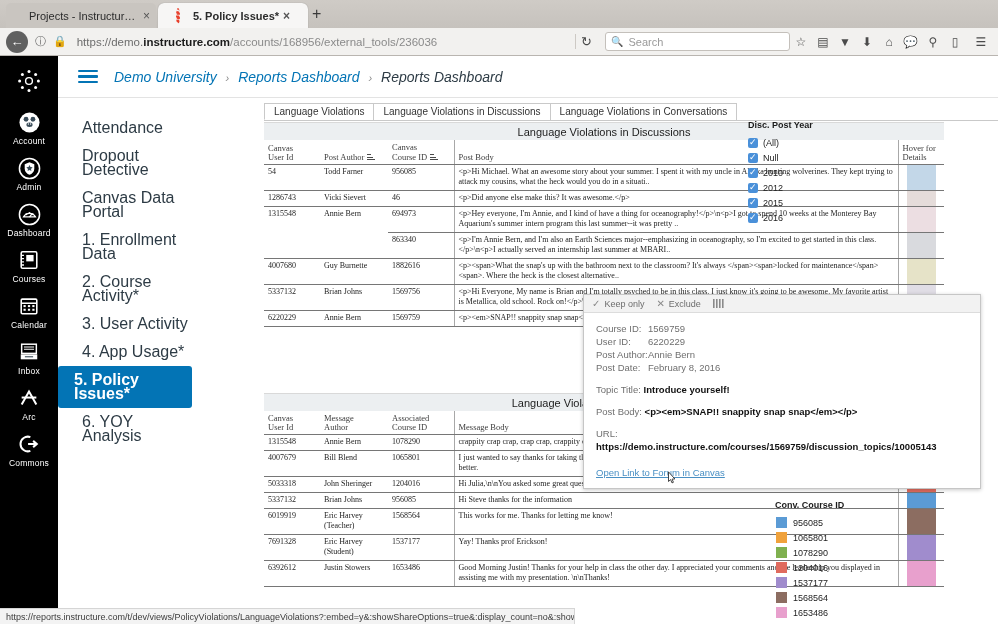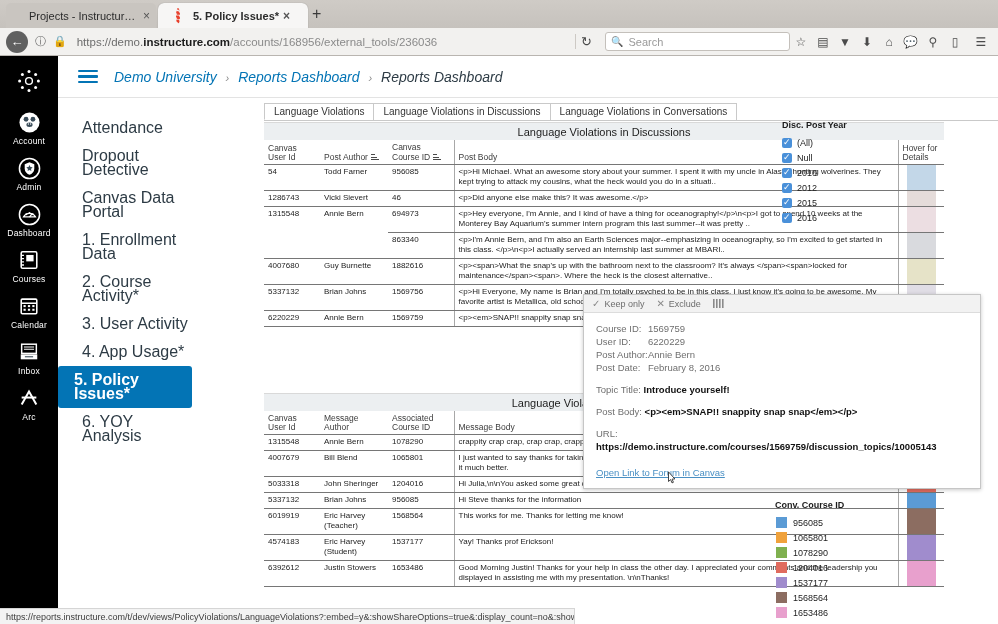--- a/index.html
+++ b/index.html
@@ -198,21 +198,21 @@
   }
 
   
   #sheet-discussions {
     position: absolute; left: 60px; top: 60px; width: 680px;
   }
   #sheet-conversations {
     position: absolute; left: 60px; top: 335px; width: 680px;
   }
 
-  table.viz { border-collapse: collapse; width: 680px; table-layout: fixed; }
+  table.viz { border-collapse: collapse; width: 680px; table-layout: fixed; font-family: Liberation Serif, serif; }
   table.viz th {
     font-size: 8.5px; font-weight: normal; color: #3c3c3c;
     text-align: left; vertical-align: bottom;
     padding: 3px 4px 2px 4px;
     border-bottom: 1px solid #767676;
     line-height: 9px;
   }
   table.viz td {
     font-size: 8px; color: #1c1c1c;
     vertical-align: top;
@@ -471,20 +471,30 @@
   <div class="gnav-item">
     <div class="gnav-icon">
       <svg width="22" height="22" viewBox="0 0 24 24">
           <path d="M4 19 L12 5 L20 19" fill="none" stroke="#fff" stroke-width="2.2"></path>
           <path d="M4 11.5 L20 11.5" fill="none" stroke="#fff" stroke-width="2.2"></path>
         </svg>
     </div>
     <div class="gnav-label">Arc</div>
   </div>
 
+  <div class="gnav-item">
+    <div class="gnav-icon">
+      <svg width="22" height="22" viewBox="0 0 24 24">
+          <path d="M13.5 4.5 A8 8 0 1 0 13.5 19.5" fill="none" stroke="#fff" stroke-width="2.2"></path>
+          <path d="M11 12 h8.5" stroke="#fff" stroke-width="2.2"></path>
+          <path d="M16.5 8.6 L20.5 12 L16.5 15.4" fill="none" stroke="#fff" stroke-width="2.2"></path>
+        </svg>
+    </div>
+    <div class="gnav-label">Commons</div>
+  </div>
 
   <div id="gnav-help-wrap">
     <div class="gnav-item">
       <div class="gnav-icon">
         <svg width="24" height="24" viewBox="0 0 24 24">
             <circle cx="12" cy="12" r="10" fill="none" stroke="#fff" stroke-width="1.6"></circle>
             <text x="12" y="17" text-anchor="middle" font-size="13" fill="#fff" font-family="Liberation Sans, sans-serif">?</text>
           </svg>
       </div>
       <div class="gnav-label">Help</div>
@@ -675,21 +685,21 @@
           <tr>
             <td>6019919</td>
             <td>Eric Harvey (Teacher)</td>
             <td>1568564</td>
             <td class="body-cell">This works for me. Thanks for letting me know!</td>
             <td class="swatch-cell">
                 <span class="swatch-fill" style="background:#8c6d61"></span>
               </td>
           </tr>
           <tr>
-            <td>4574183</td>
+            <td>7691328</td>
             <td>Eric Harvey (Student)</td>
             <td>1537177</td>
             <td class="body-cell">Yay! Thanks prof Erickson!</td>
             <td class="swatch-cell">
                 <span class="swatch-fill" style="background:#a08ccd"></span>
               </td>
           </tr>
           <tr>
             <td>6392612</td>
             <td>Justin Stowers</td>
@@ -697,21 +707,21 @@
             <td class="body-cell">Good Morning Justin! Thanks for your help in class the other day. I appreciated your comments and the leadership you displayed in assisting me with my presentation. \n\nThanks!</td>
             <td class="swatch-cell">
                 <span class="swatch-fill" style="background:#e8a0cd"></span>
               </td>
           </tr>
         </tbody>
       </table>
     </div>
   </div>
 
-  <div id="legend-panel" style="left:724px; top:64px;">
+  <div id="legend-panel" style="left:690px; top:64px;">
     <div class="legend-title">Disc. Post Year</div>
     <div class="legend-row">
         <span class="cb"></span>
         <span>(All)</span>
       </div>
     <div class="legend-row">
         <span class="cb"></span>
         <span>Null</span>
       </div>
     <div class="legend-row">

